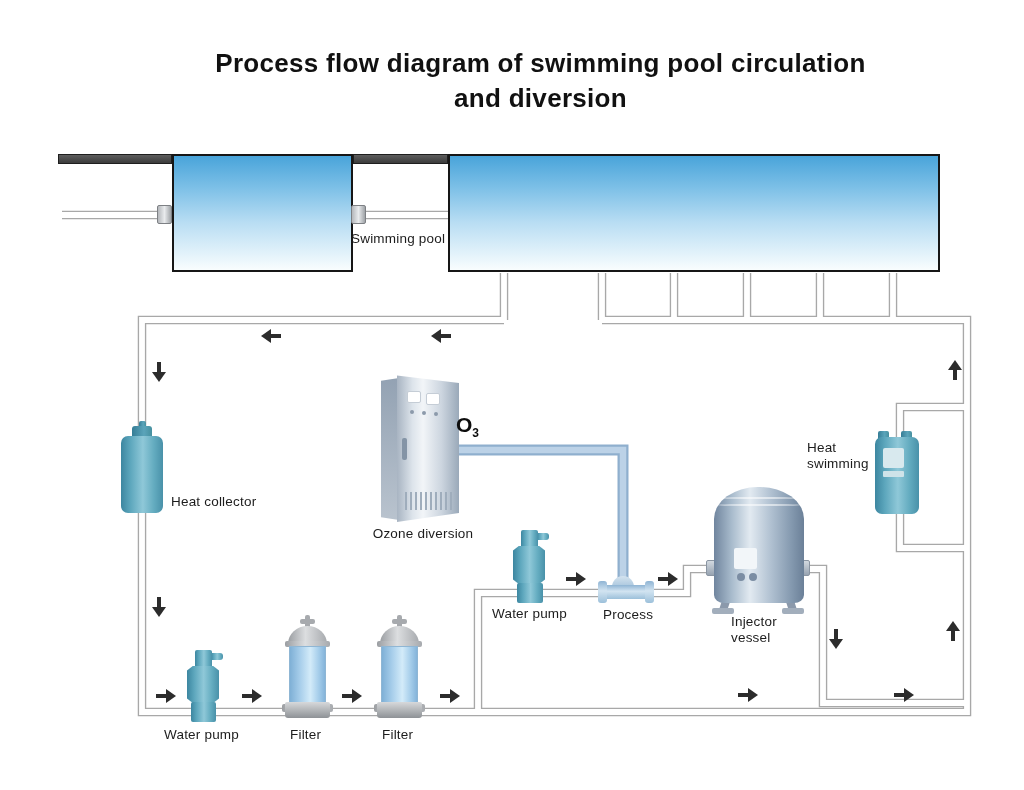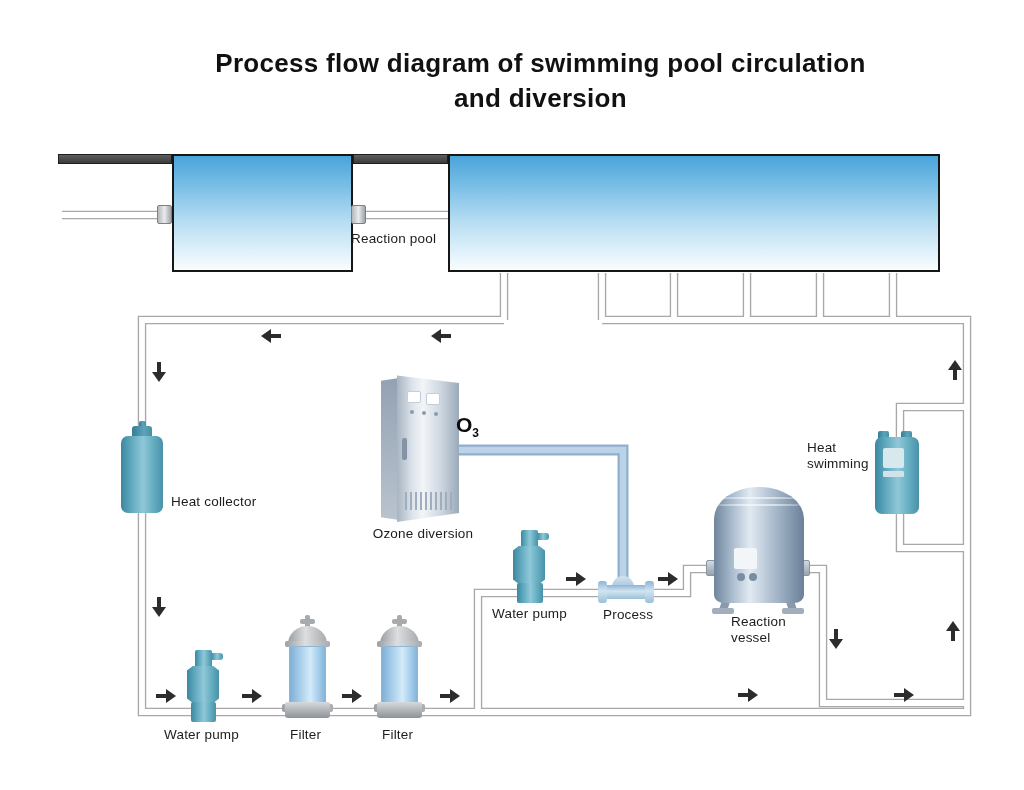--- a/index.html
+++ b/index.html
@@ -165,27 +165,27 @@
   <div class="abs eq" style="left:374px;top:614px;width:51px;height:104px;">
     <div class="abs" style="left:23px;top:1px;width:5px;height:14px;background:#a7aaae;border-radius:2px;"></div>
     <div class="abs" style="left:18px;top:5px;width:15px;height:5px;background:#a7aaae;border-radius:2px;"></div>
     <div class="abs graygrad" style="left:6px;top:12px;width:39px;height:18px;border-radius:50% 50% 0 0/100% 100% 0 0;"></div>
     <div class="abs graygrad" style="left:3px;top:27px;width:45px;height:6px;border-radius:2px;"></div>
     <div class="abs filter-body" style="left:7px;top:32px;width:37px;height:58px;"></div>
     <div class="abs graygrad" style="left:0;top:90px;width:51px;height:8px;border-radius:2px;"></div>
     <div class="abs graybase" style="left:3px;top:88px;width:45px;height:16px;"></div>
   </div>
 
-  <div class="abs lbl" style="left:351px;top:231px;">Reaction pool</div>
+  <div class="abs lbl" style="left:351px;top:231px;">Swimming pool</div>
   <div class="abs lbl" style="left:171px;top:494px;">Heat collector</div>
   <div class="abs lbl" style="left:368px;top:526px;width:110px;text-align:center;">Ozone diversion</div>
   <div class="abs o3" style="left:456px;top:413px;"><span>O</span><sub>3</sub></div>
   <div class="abs lbl" style="left:492px;top:606px;">Water pump</div>
   <div class="abs lbl" style="left:603px;top:607px;">Process</div>
-  <div class="abs lbl" style="left:731px;top:614px;width:72px;">Reaction vessel</div>
+  <div class="abs lbl" style="left:731px;top:614px;width:72px;">Injector vessel</div>
   <div class="abs lbl" style="left:807px;top:440px;width:80px;">Heat swimming</div>
   <div class="abs lbl" style="left:164px;top:727px;">Water pump</div>
   <div class="abs lbl" style="left:290px;top:727px;">Filter</div>
   <div class="abs lbl" style="left:382px;top:727px;">Filter</div>
 
 <div class="arrow left" style="left: 261px; top: 329px;">
       <span class="shaft"></span>
       <span class="head"></span>
     </div>
     <div class="arrow left" style="left: 431px; top: 329px;">

